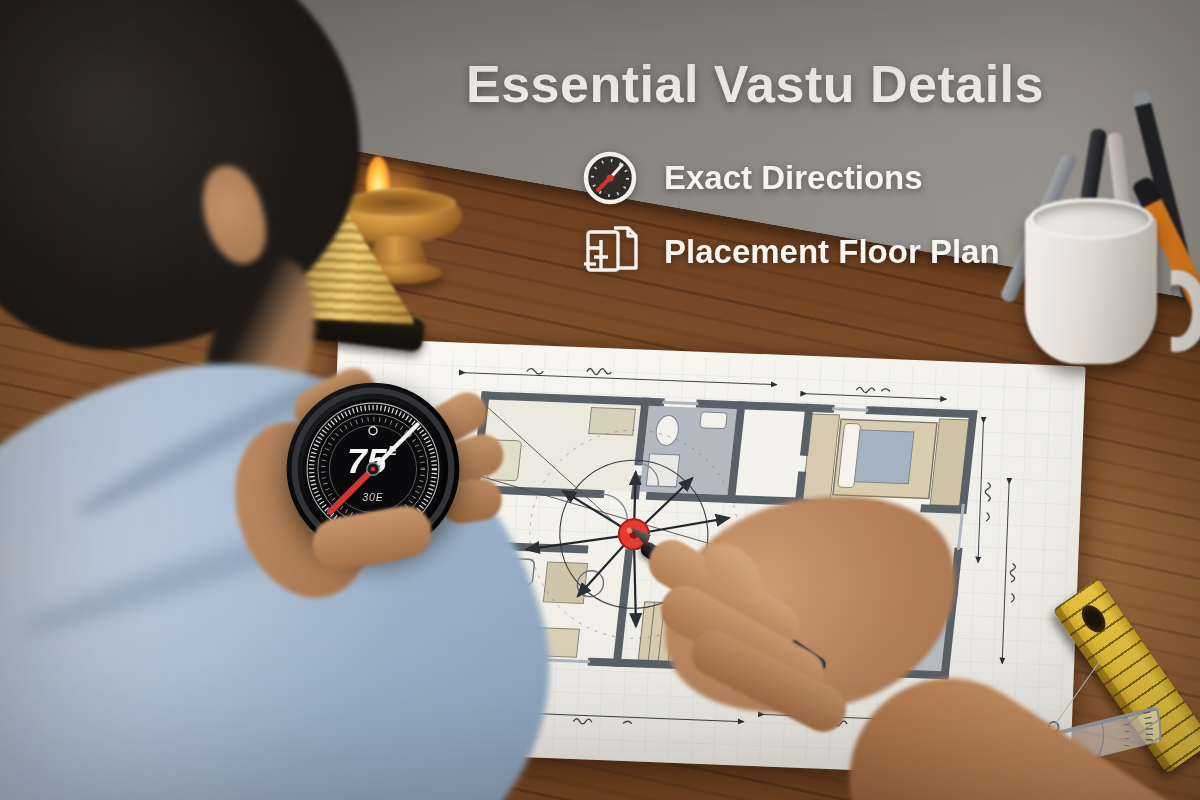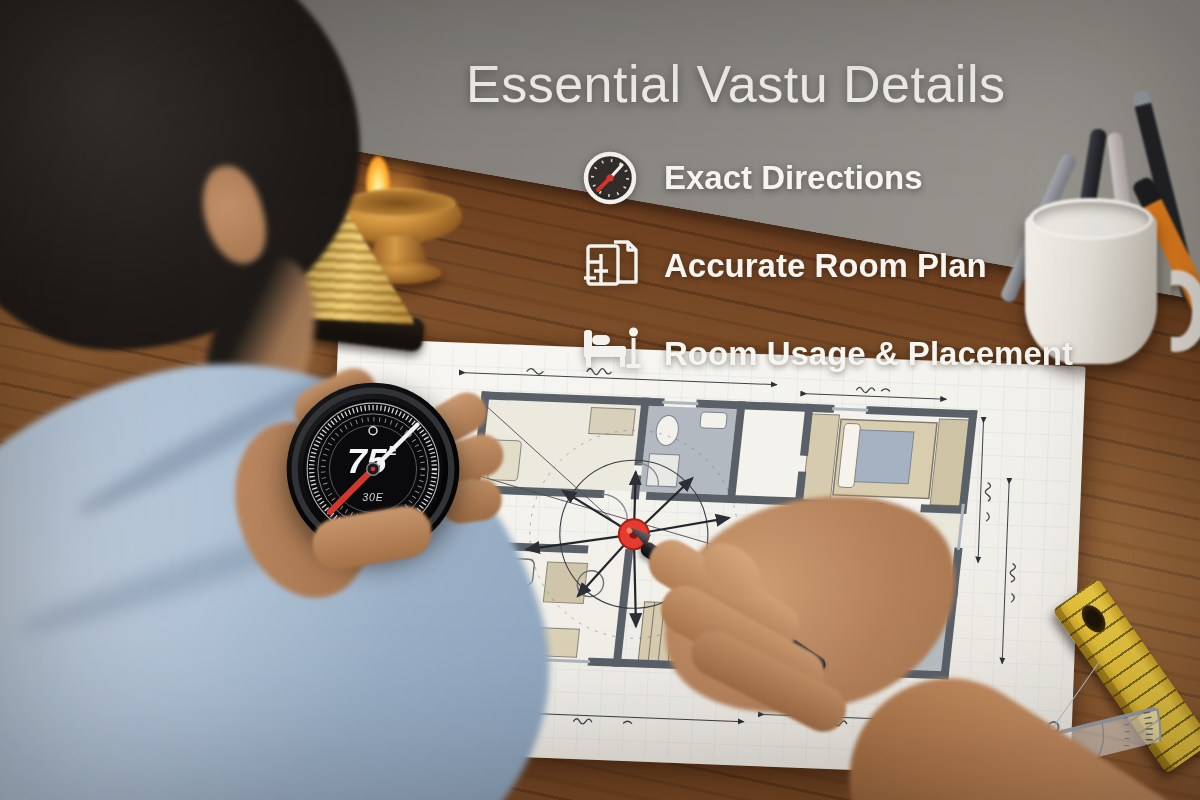--- a/index.html
+++ b/index.html
@@ -160,25 +160,25 @@
   .rh-middle{left:664px;top:574px;width:180px;height:48px;border-radius:25px;transform:rotate(29deg);transform-origin:left center;
     background:linear-gradient(180deg,#c9986e,#a9754c);filter:blur(1.2px);}
   .rh-ring{left:694px;top:620px;width:168px;height:46px;border-radius:24px;transform:rotate(27deg);transform-origin:left center;
     background:linear-gradient(180deg,#c08f65,#9f6c45);filter:blur(1.4px);}
   .rh-thumbtip{left:700px;top:548px;width:64px;height:44px;border-radius:50%;transform:rotate(40deg);
     background:linear-gradient(180deg,#d4a57c,#b5815756);filter:blur(1.4px);background-color:#c6946a;}
 
   
   .overlay-title{
     left:466px;top:54px;width:640px;
-    font-size:52px;font-weight:normal;letter-spacing:.5px;
+    font-size:52px;font-weight:bold;letter-spacing:.5px;
     color:#f7f5f0;text-shadow:0 3px 8px rgba(20,15,10,.4);
     white-space:nowrap;
   }
-  .features{left:582px;top:150px;width:480px;display:flex;flex-direction:column;gap:33px;position:absolute;}
+  .features{left:582px;top:150px;width:480px;display:flex;flex-direction:column;gap:19px;position:absolute;}
   .feature-row{position:relative;display:flex;align-items:center;gap:26px;height:55px;}
   .feature-icon{position:relative;width:56px;height:56px;flex:0 0 56px;
     filter:drop-shadow(0 2px 4px rgba(20,15,10,.4));}
   .feature-icon svg{position:static;}
   .feature-label{position:relative;font-size:33px;font-weight:bold;color:#f7f5f0;
     text-shadow:0 2px 6px rgba(20,15,10,.45);white-space:nowrap;}
 
   .vignette{left:0;top:0;width:1200px;height:800px;
     box-shadow:inset 0 0 180px rgba(15,10,5,.35);pointer-events:none;}
 </style>
@@ -431,36 +431,19 @@
         <svg width="58" height="56" viewBox="0 0 58 56">
           <g fill="none" stroke="#f4f2ed" stroke-width="3.4" stroke-linejoin="round">
             <rect x="6" y="8" width="30" height="38" rx="2.5"></rect>
             <path d="M6 24h13v22M19 24v-8M12 33h14"></path>
             <path d="M2 40h12"></path>
             <path d="M32 4h14l8 8v32H36"></path>
             <path d="M46 4v8h8"></path>
           </g>
         </svg>
       </span>
-      <span class="feature-label">Accurate Room Plan</span>
+      <span class="feature-label">Placement Floor Plan</span>
     </div>
 
-    <div class="feature-row">
-      <span class="feature-icon">
-        <svg width="60" height="50" viewBox="0 0 60 50">
-          <g fill="#f4f2ed">
-            <rect x="2" y="4" width="8" height="28" rx="3"></rect>
-            <rect x="10" y="9" width="18" height="10" rx="5"></rect>
-            <rect x="2" y="20" width="42" height="11" rx="2.5"></rect>
-            <rect x="4" y="31" width="5" height="10"></rect>
-            <rect x="38" y="31" width="5" height="10"></rect>
-            <circle cx="51.5" cy="6" r="4.5"></circle>
-            <rect x="49.5" y="12" width="4" height="26"></rect>
-            <rect x="44" y="38" width="15" height="4" rx="2"></rect>
-          </g>
-        </svg>
-      </span>
-      <span class="feature-label">Room Usage &amp; Placement</span>
-    </div>
   </div>
 
   <div class="vignette"></div>
 </div>
 
 </body></html>

